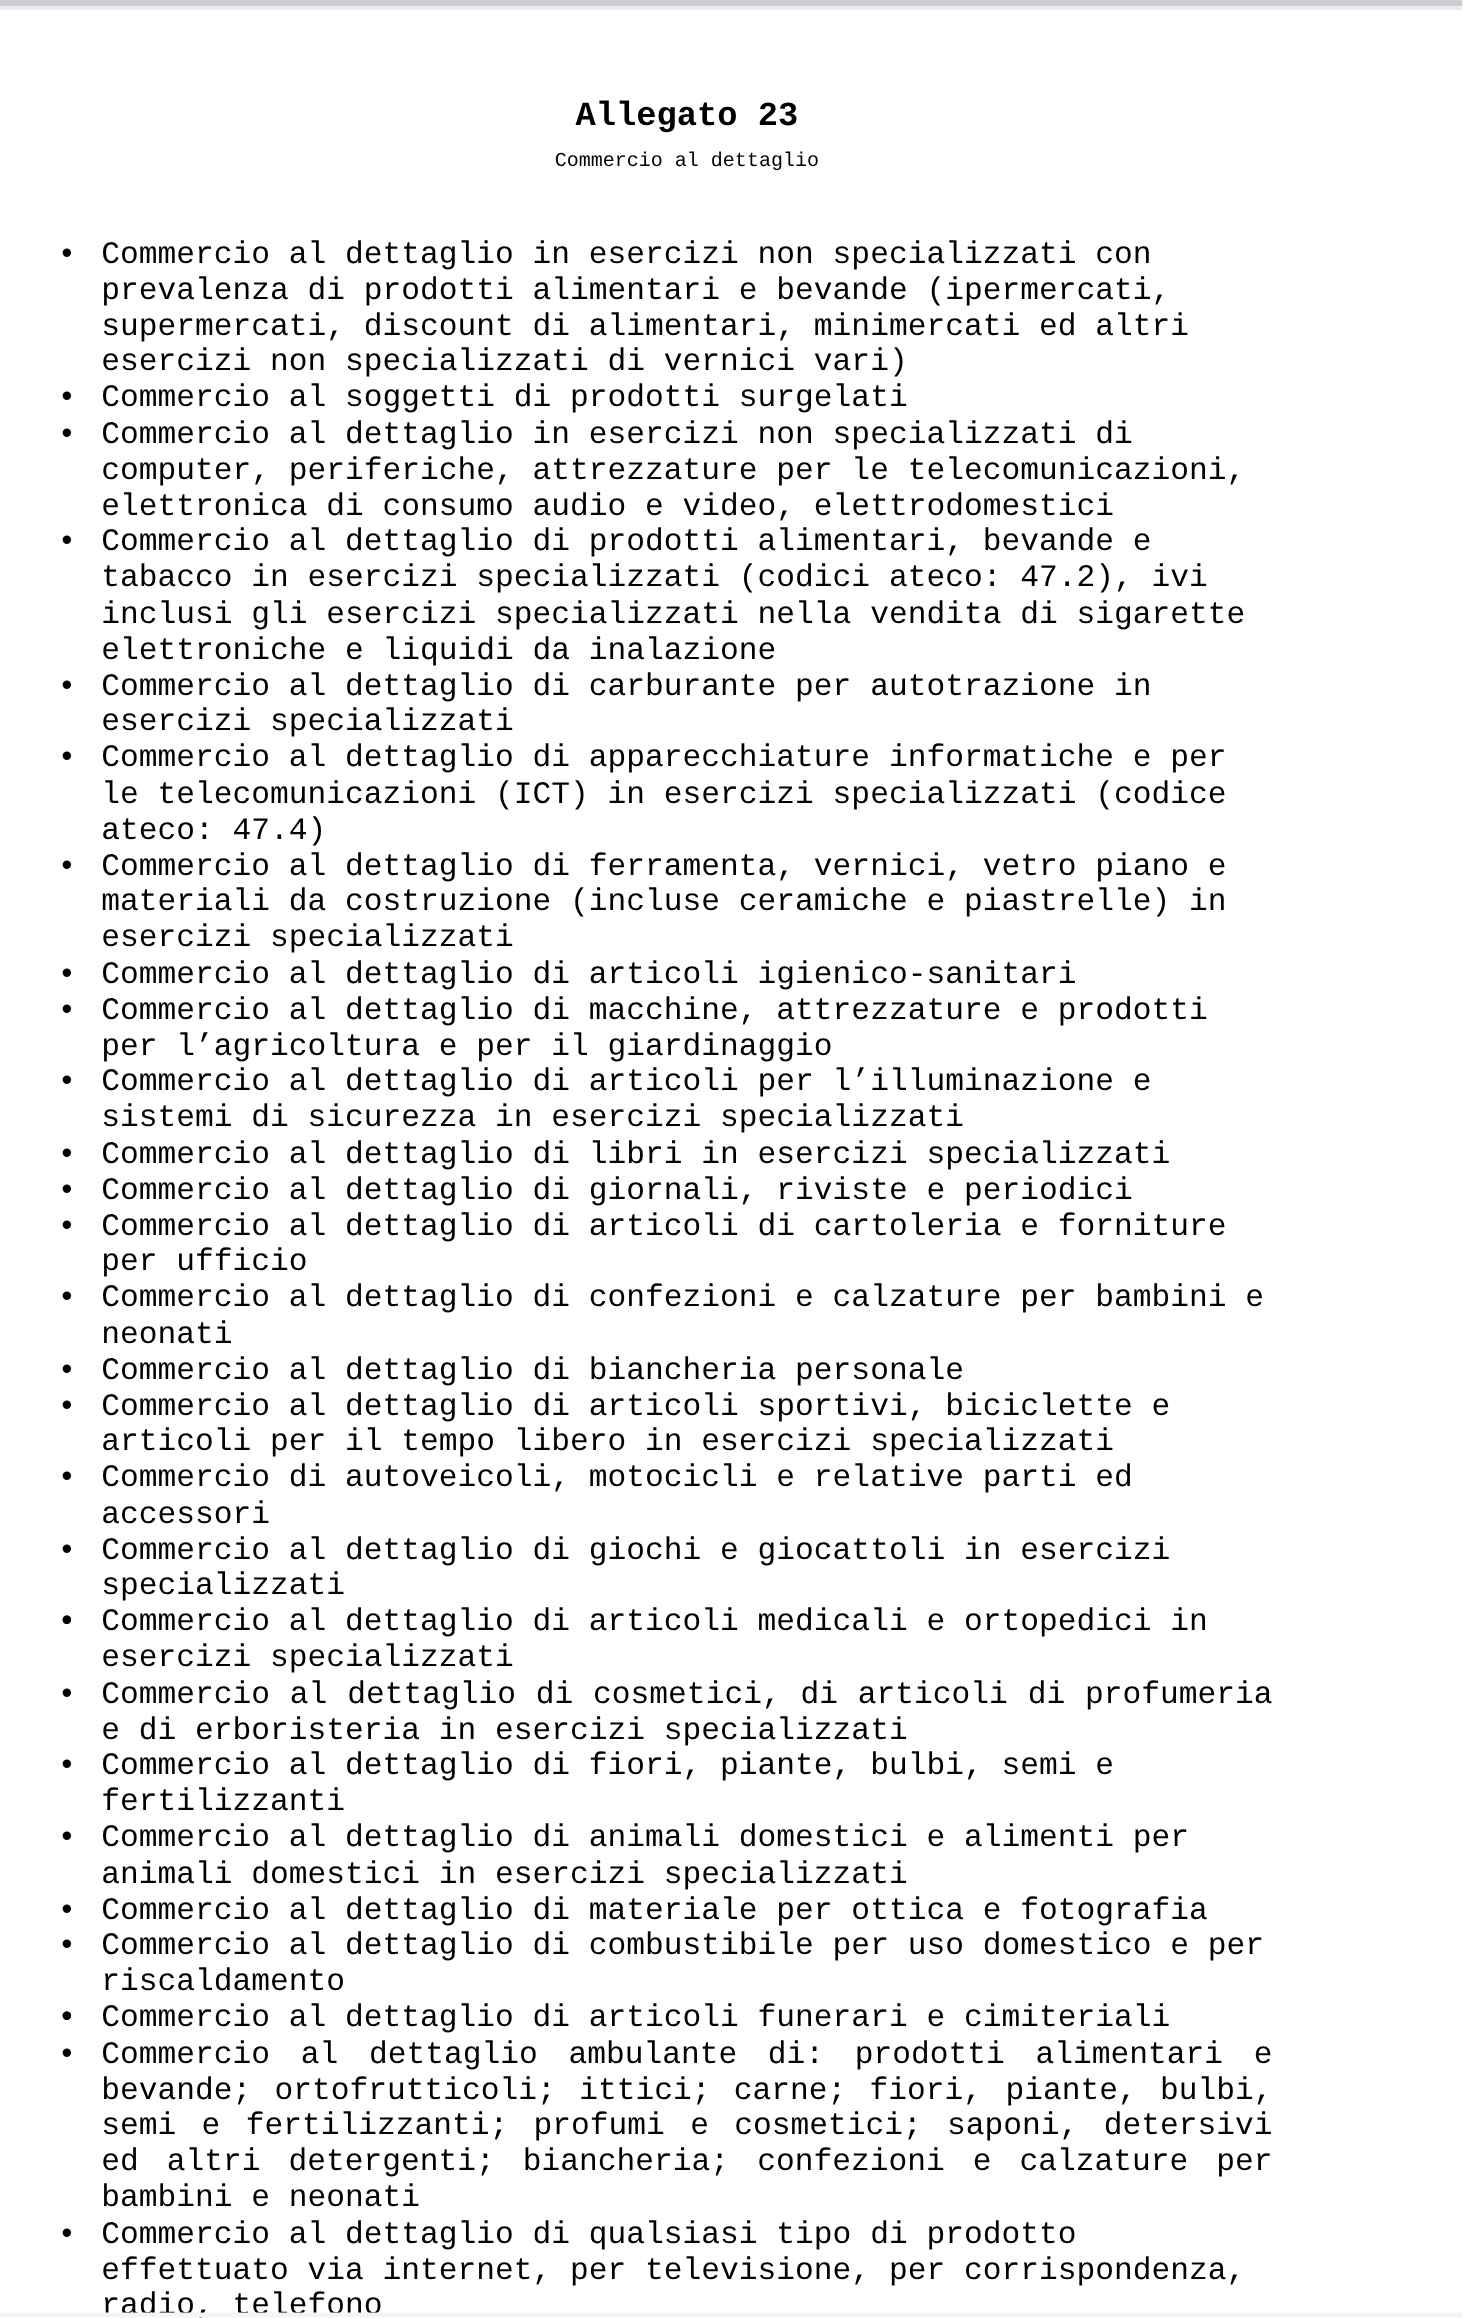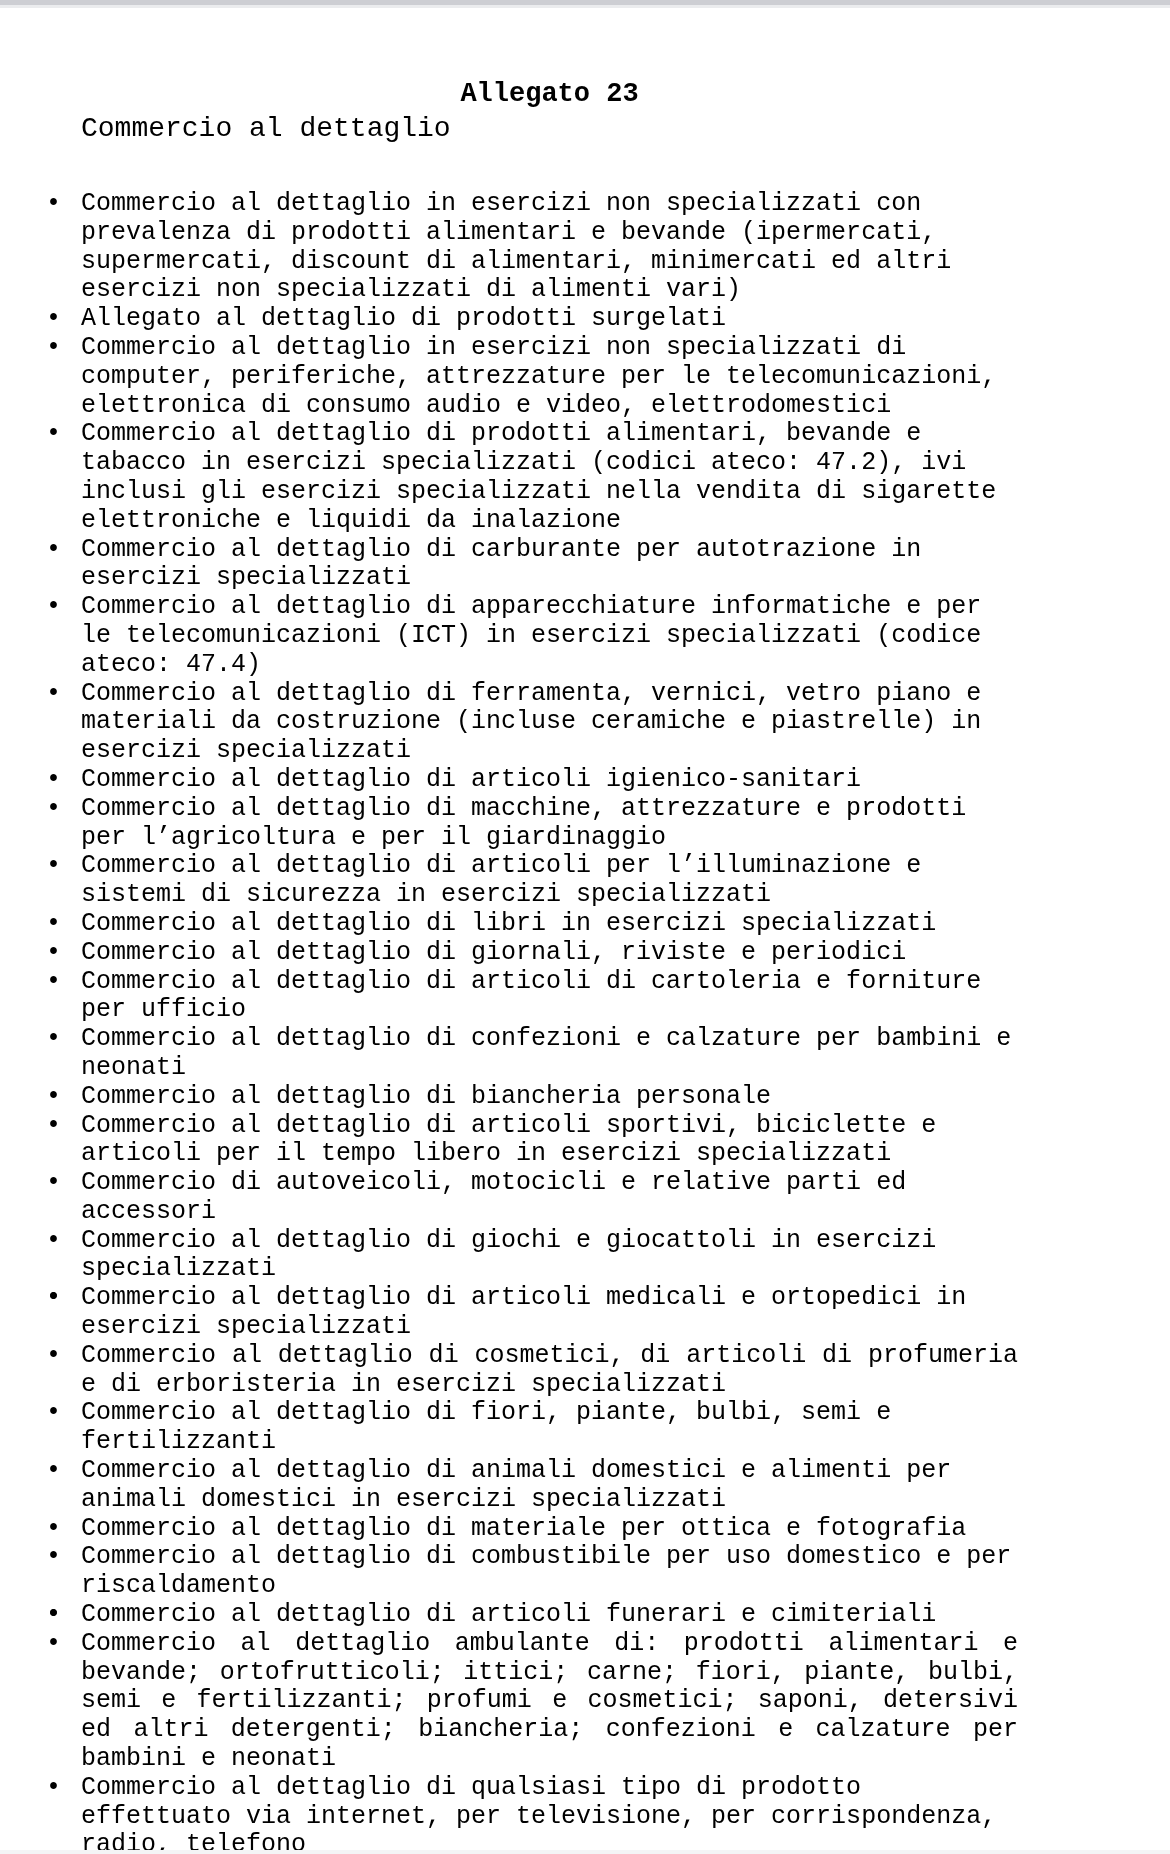--- a/index.html
+++ b/index.html
@@ -32,21 +32,22 @@
     margin: 0 0 0 35px;
     width: 937px;
     text-align: center;
     font-size: 27px;
     font-weight: bold;
     line-height: 32px;
   }
   .doc-subtitle {
     margin: 2px 0 0 35px;
     width: 937px;
-    font-size: 28px;
+    text-align: center;
+    font-size: 16px;
     font-weight: normal;
     line-height: 34px;
   }
   ul.category-list {
     list-style: none;
     margin: 44px 0 0 0;
     padding: 0;
     font-size: 25px;
     line-height: 28.8px;
   }
@@ -68,22 +69,22 @@
 </head>
 <body>
 
 <div class="top-edge" style="background: rgb(205, 206, 211);"></div>
 <div class="top-edge-light" style="background: rgb(235, 236, 238);"></div>
 
 <div class="content">
   <h1 class="doc-title">Allegato 23</h1>
   <h2 class="doc-subtitle">Commercio al dettaglio</h2>
   <ul class="category-list" id="category-list">
-      <li><span class="bullet">•</span><span class="item-text">Commercio al dettaglio in esercizi non specializzati con prevalenza di prodotti alimentari e bevande (ipermercati, supermercati, discount di alimentari, minimercati ed altri esercizi non specializzati di alimenti vari)</span></li>
-      <li><span class="bullet">•</span><span class="item-text">Allegato al dettaglio di prodotti surgelati</span></li>
+      <li><span class="bullet">•</span><span class="item-text">Commercio al dettaglio in esercizi non specializzati con prevalenza di prodotti alimentari e bevande (ipermercati, supermercati, discount di alimentari, minimercati ed altri esercizi non specializzati di vernici vari)</span></li>
+      <li><span class="bullet">•</span><span class="item-text">Commercio al soggetti di prodotti surgelati</span></li>
       <li><span class="bullet">•</span><span class="item-text">Commercio al dettaglio in esercizi non specializzati di computer, periferiche, attrezzature per le telecomunicazioni, elettronica di consumo audio e video, elettrodomestici</span></li>
       <li><span class="bullet">•</span><span class="item-text">Commercio al dettaglio di prodotti alimentari, bevande e tabacco in esercizi specializzati (codici ateco: 47.2), ivi inclusi gli esercizi specializzati nella vendita di sigarette elettroniche e liquidi da inalazione</span></li>
       <li><span class="bullet">•</span><span class="item-text">Commercio al dettaglio di carburante per autotrazione in esercizi specializzati</span></li>
       <li><span class="bullet">•</span><span class="item-text">Commercio al dettaglio di apparecchiature informatiche e per le telecomunicazioni (ICT) in esercizi specializzati (codice ateco: 47.4)</span></li>
       <li><span class="bullet">•</span><span class="item-text">Commercio al dettaglio di ferramenta, vernici, vetro piano e materiali da costruzione (incluse ceramiche e piastrelle) in esercizi specializzati</span></li>
       <li><span class="bullet">•</span><span class="item-text">Commercio al dettaglio di articoli igienico-sanitari</span></li>
       <li><span class="bullet">•</span><span class="item-text">Commercio al dettaglio di macchine, attrezzature e prodotti per l’agricoltura e per il giardinaggio</span></li>
       <li><span class="bullet">•</span><span class="item-text">Commercio al dettaglio di articoli per l’illuminazione e sistemi di sicurezza in esercizi specializzati</span></li>
       <li><span class="bullet">•</span><span class="item-text">Commercio al dettaglio di libri in esercizi specializzati</span></li>
       <li><span class="bullet">•</span><span class="item-text">Commercio al dettaglio di giornali, riviste e periodici</span></li>

